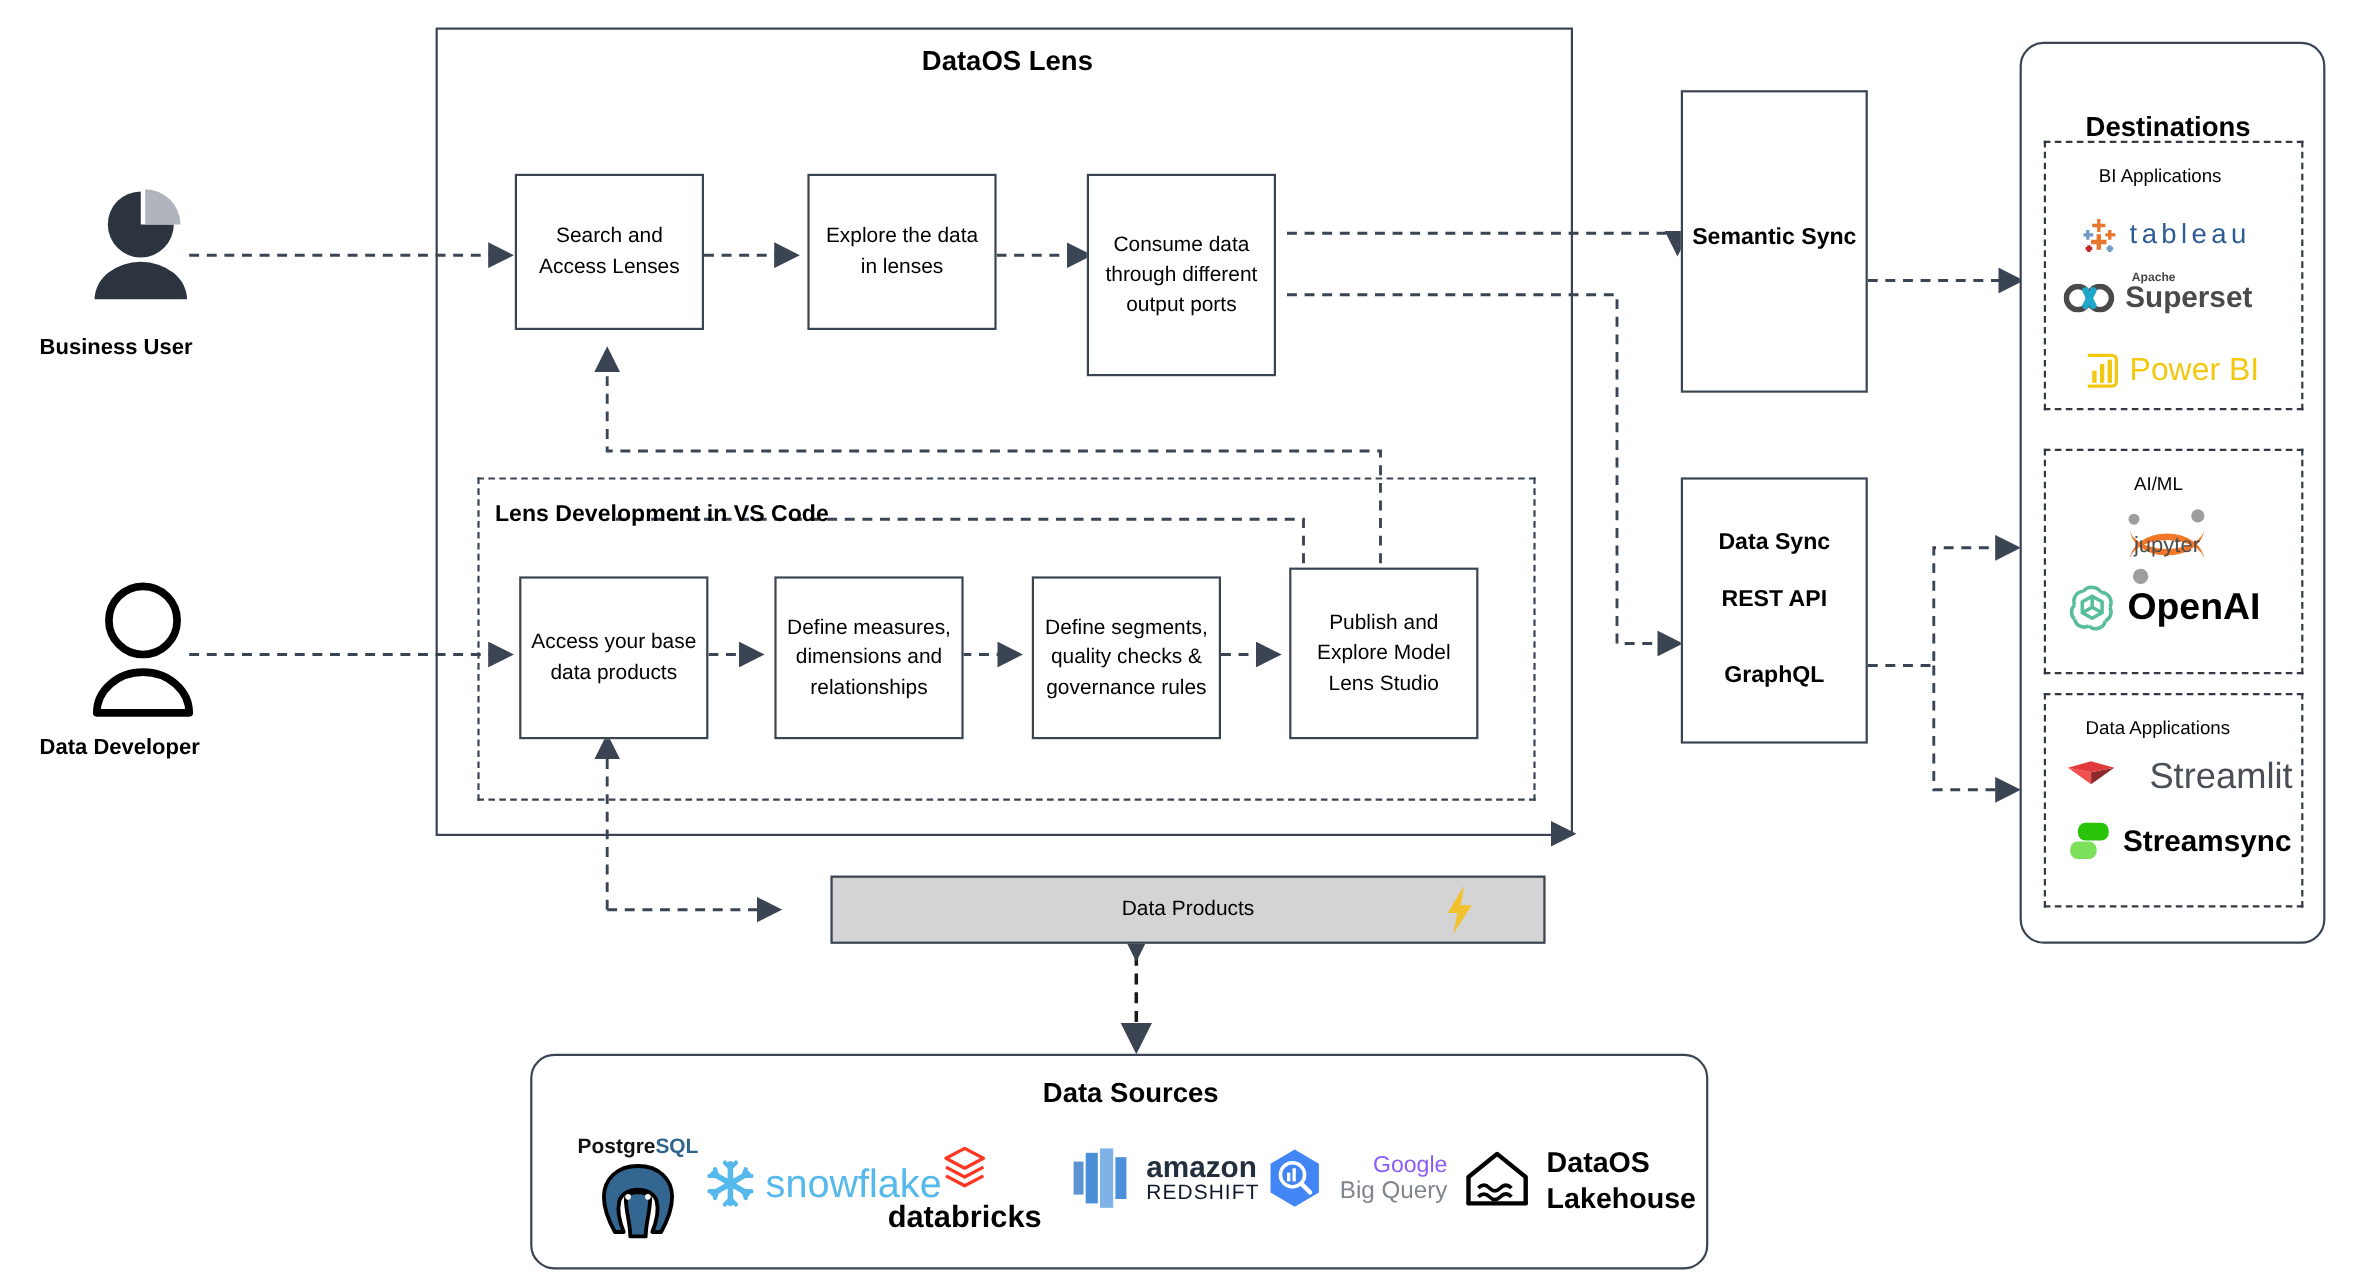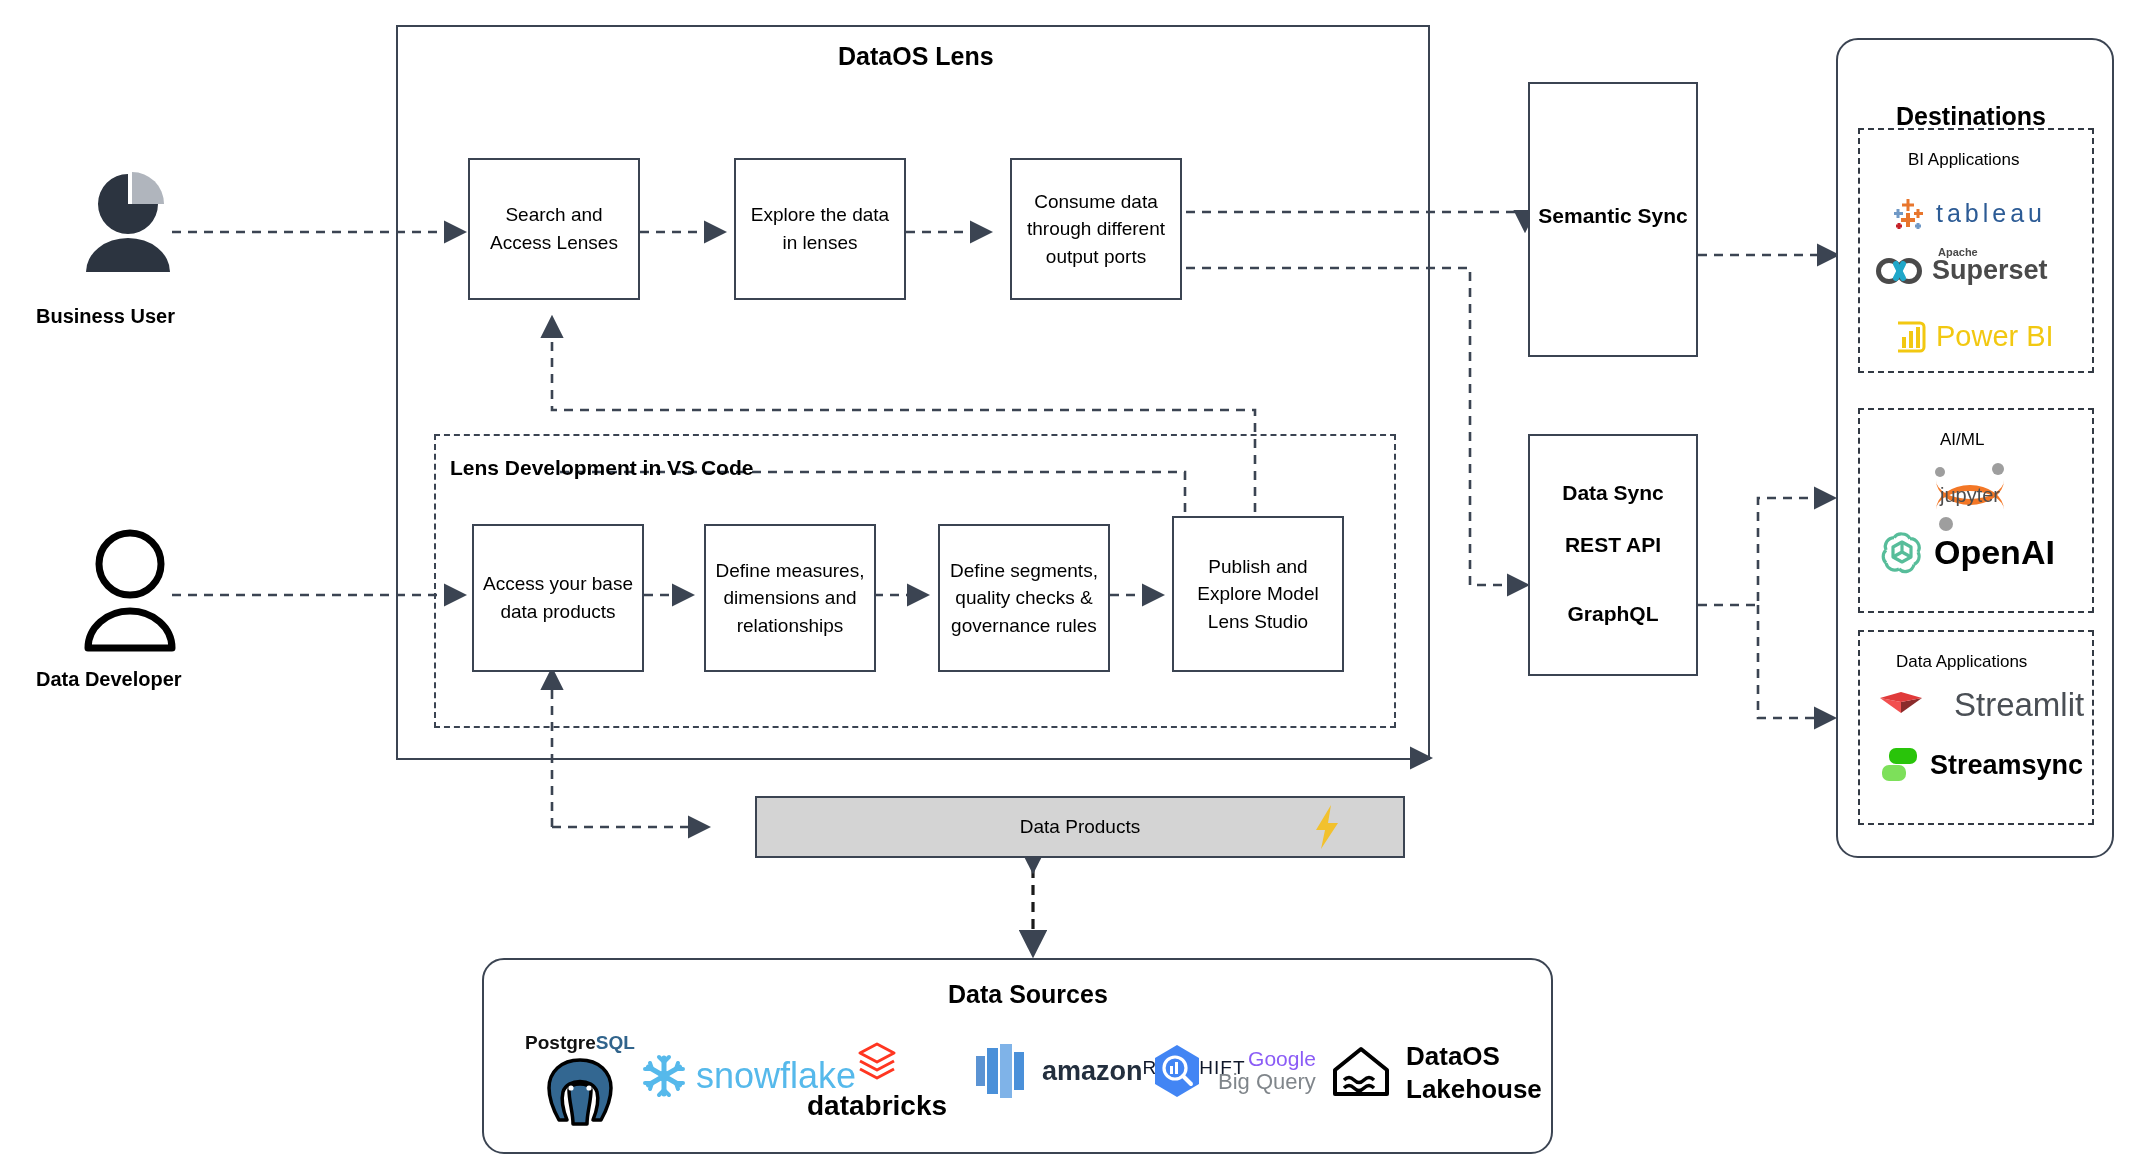--- a/index.html
+++ b/index.html
@@ -210,21 +210,21 @@
 
   <div class="outer-container" style="left:396px; top:25px; width:1034px; height:735px;"></div>
   <div class="title-lg" style="left:838px; top:42px;">DataOS Lens</div>
 
   <div class="proc-box" style="left:468px; top:158px; width:172px; height:142px;">
     <span>Search and Access Lenses</span>
   </div>
   <div class="proc-box" style="left:734px; top:158px; width:172px; height:142px;">
     <span>Explore the data in lenses</span>
   </div>
-  <div class="proc-box" style="left:1010px; top:158px; width:172px; height:142px;">
+  <div class="proc-box" style="left:988px; top:158px; width:172px; height:184px;">
     <span>Consume data through different output ports</span>
   </div>
 
   <div class="dashed-container" style="left:434px; top:434px; width:962px; height:294px;"></div>
   <div class="title-md" style="left:450px; top:456px;">Lens Development in VS Code</div>
 
   <div class="proc-box" style="left:472px; top:524px; width:172px; height:148px;">
     <span>Access your base data products</span>
   </div>
   <div class="proc-box" style="left:704px; top:524px; width:172px; height:148px;">
@@ -384,21 +384,21 @@
     <span style="color:#000; font-size:28px; font-weight:bold; margin-top:2px;">databricks</span>
   </div>
 
   <div class="logo-row" style="left:972px; top:1042px;">
     <svg width="60" height="58" viewBox="0 0 60 58">
       <rect x="4" y="14" width="9" height="30" fill="#5b93d3"></rect>
       <rect x="15" y="6" width="11" height="46" fill="#4a90d9"></rect>
       <rect x="28" y="2" width="12" height="54" fill="#7fb3e8"></rect>
       <rect x="42" y="10" width="10" height="38" fill="#4a90d9"></rect>
     </svg>
-    <div style="display:flex; flex-direction:row; line-height:1; margin-left:2px;">
+    <div style="display:flex; flex-direction:column; line-height:1; margin-left:2px;">
       <span style="color:#232f3e; font-size:27px; font-weight:bold;">amazon</span>
       <span style="color:#0f172a; font-size:19px; letter-spacing:1px;text-align:center;">REDSHIFT</span>
     </div>
   </div>
 
   <div class="logo-row" style="left:1148px; top:1042px;">
     <svg width="58" height="58" viewBox="0 0 58 58">
       <path d="M29,3 L51,16 L51,42 L29,55 L7,42 L7,16 Z" fill="#4285f4"></path>
       <circle cx="27" cy="26" r="11" fill="none" stroke="#fff" stroke-width="3.2"></circle>
       <path d="M35,34 L43,42" stroke="#fff" stroke-width="4" stroke-linecap="round"></path>

